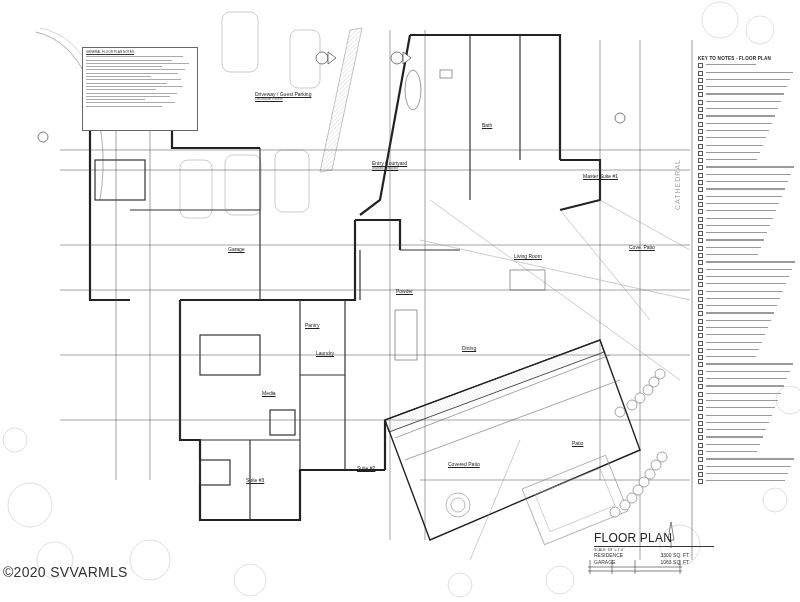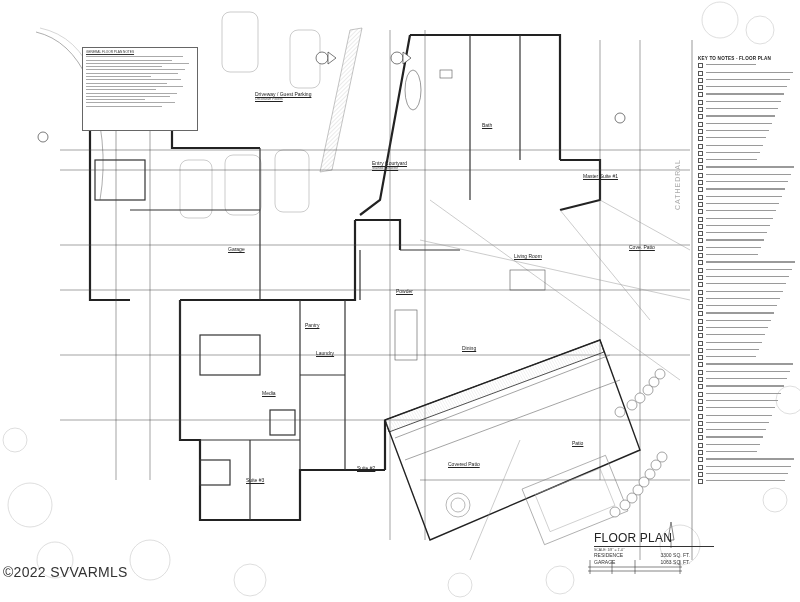--- a/index.html
+++ b/index.html
@@ -465,13 +465,13 @@
   <div class="row">
       <span>RESIDENCE</span>
       <span>3300 SQ. FT.</span>
     </div>
   <div class="row">
       <span>GARAGE</span>
       <span>1063 SQ. FT.</span>
     </div>
 </div>
 
-<div class="watermark">©2022 SVVARMLS</div>
+<div class="watermark">©2020 SVVARMLS</div>
 
 </body></html>

